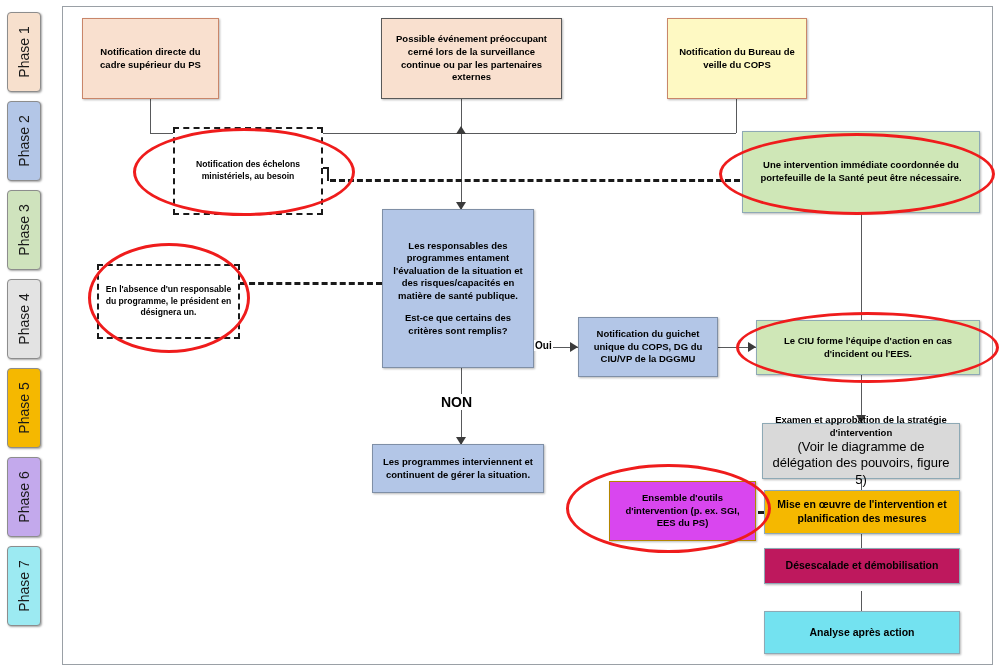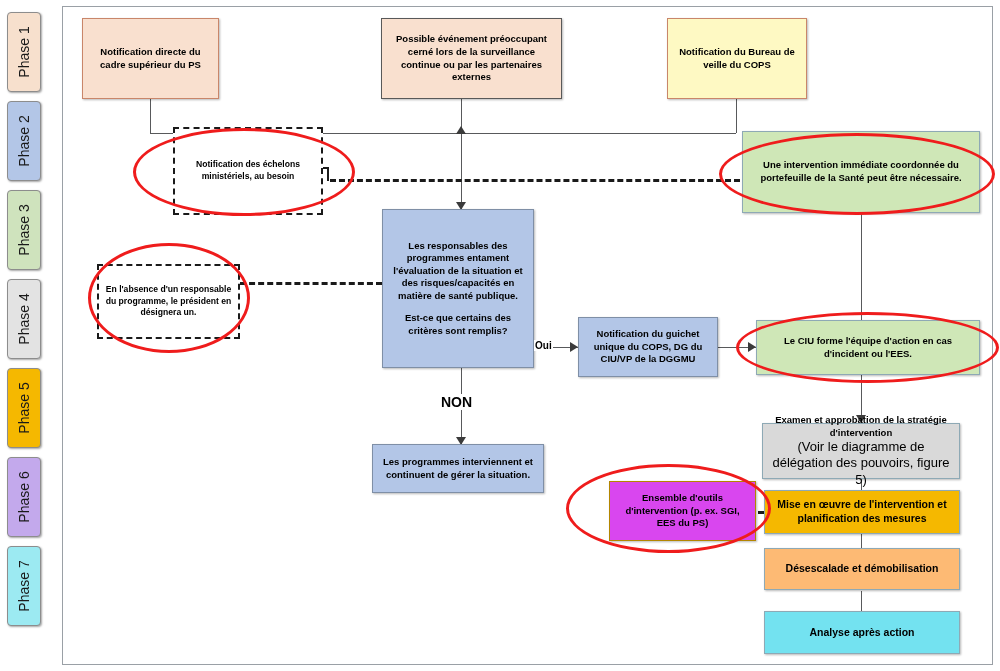--- a/index.html
+++ b/index.html
@@ -202,21 +202,21 @@
   </div>
 
   <div class="node" style="left:609px;top:481px;width:147px;height:60px;background:#d946ef;border-color:#b38600;">
     <span>Ensemble d'outils d'intervention (p. ex. SGI, EES du PS)</span>
   </div>
 
   <div class="node" style="left:764px;top:490px;width:196px;height:44px;background:#f5b800;border-color:#8ea9b5;font-size:10.5px;">
     <span>Mise en œuvre de l'intervention et planification des mesures</span>
   </div>
 
-  <div class="node" style="left:764px;top:548px;width:196px;height:42px;background:#fdba74;border-color:#8ea9b5;font-size:10.5px;">
+  <div class="node" style="left:764px;top:548px;width:196px;height:36px;background:#be185d;border-color:#8ea9b5;font-size:10.5px;">
     <span>Désescalade et démobilisation</span>
   </div>
 
   <div class="node" style="left:764px;top:611px;width:196px;height:43px;background:#73e2f0;border-color:#8ea9b5;font-size:10.5px;">
     <span>Analyse après action</span>
   </div>
 
   <div class="ellipse" style="left:133px;top:128px;width:222px;height:88px;"></div>
   <div class="ellipse" style="left:719px;top:133px;width:276px;height:82px;"></div>
   <div class="ellipse" style="left:88px;top:243px;width:162px;height:110px;"></div>

